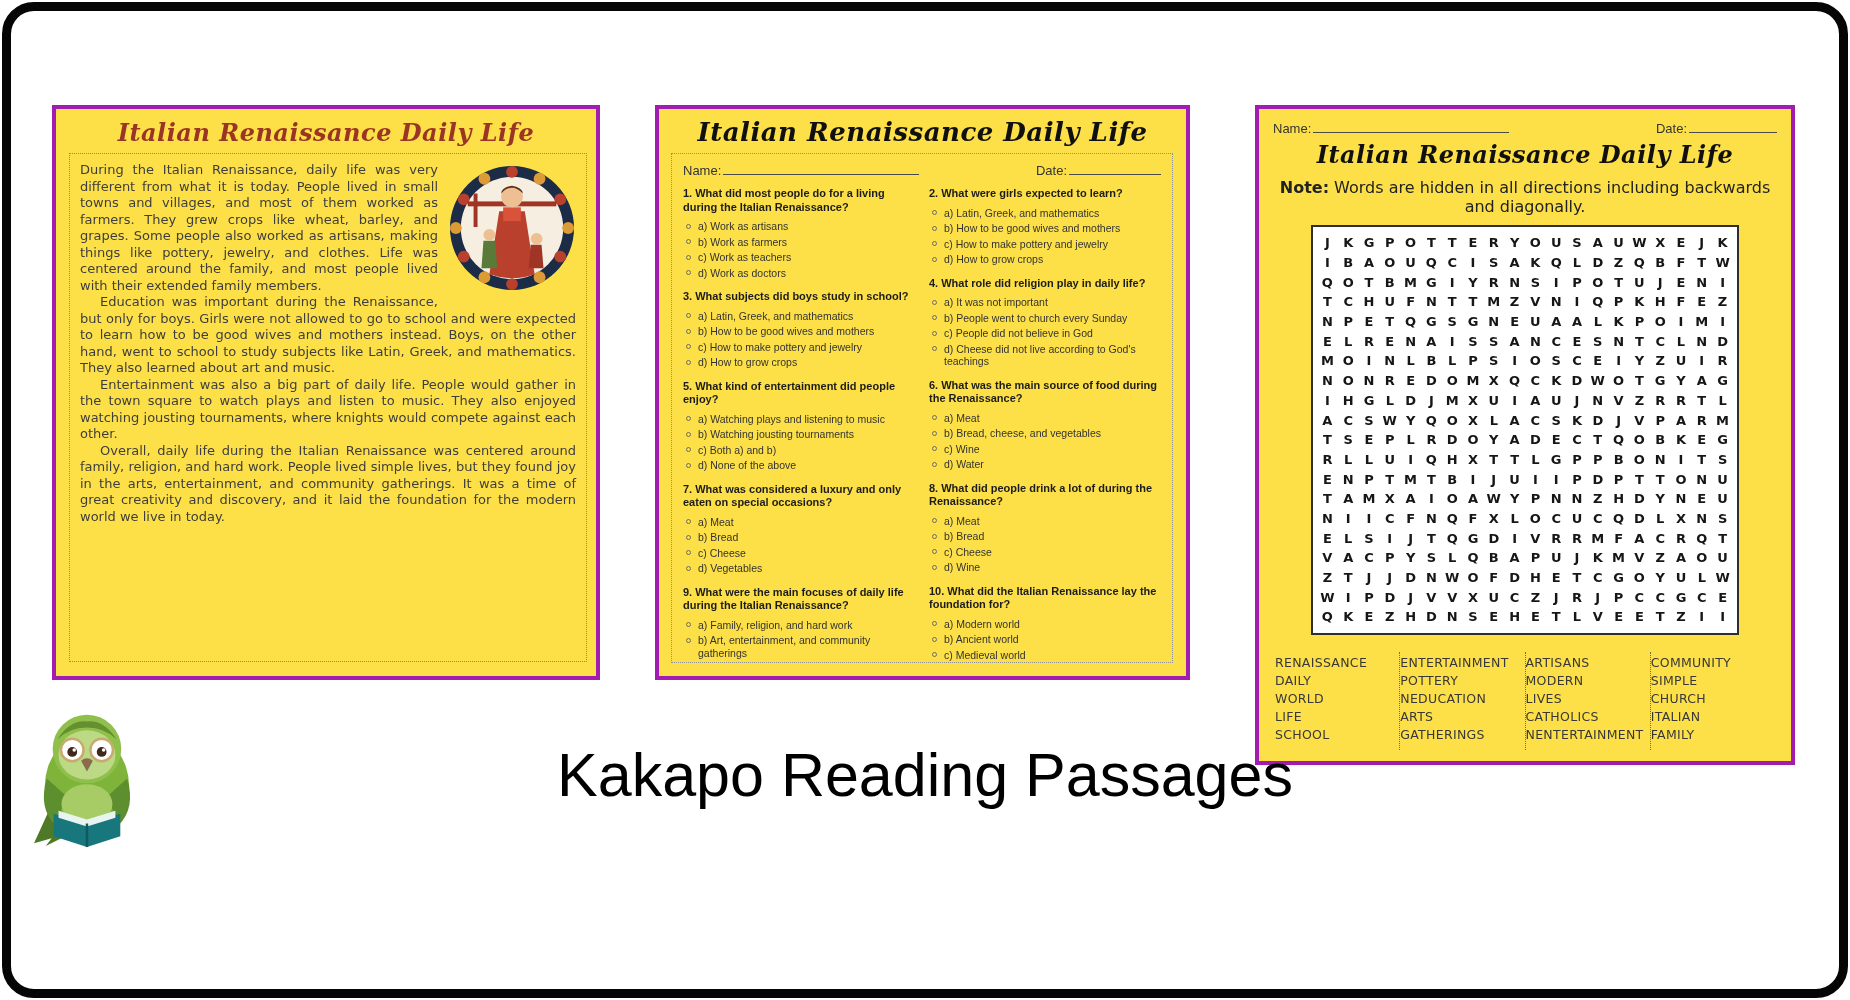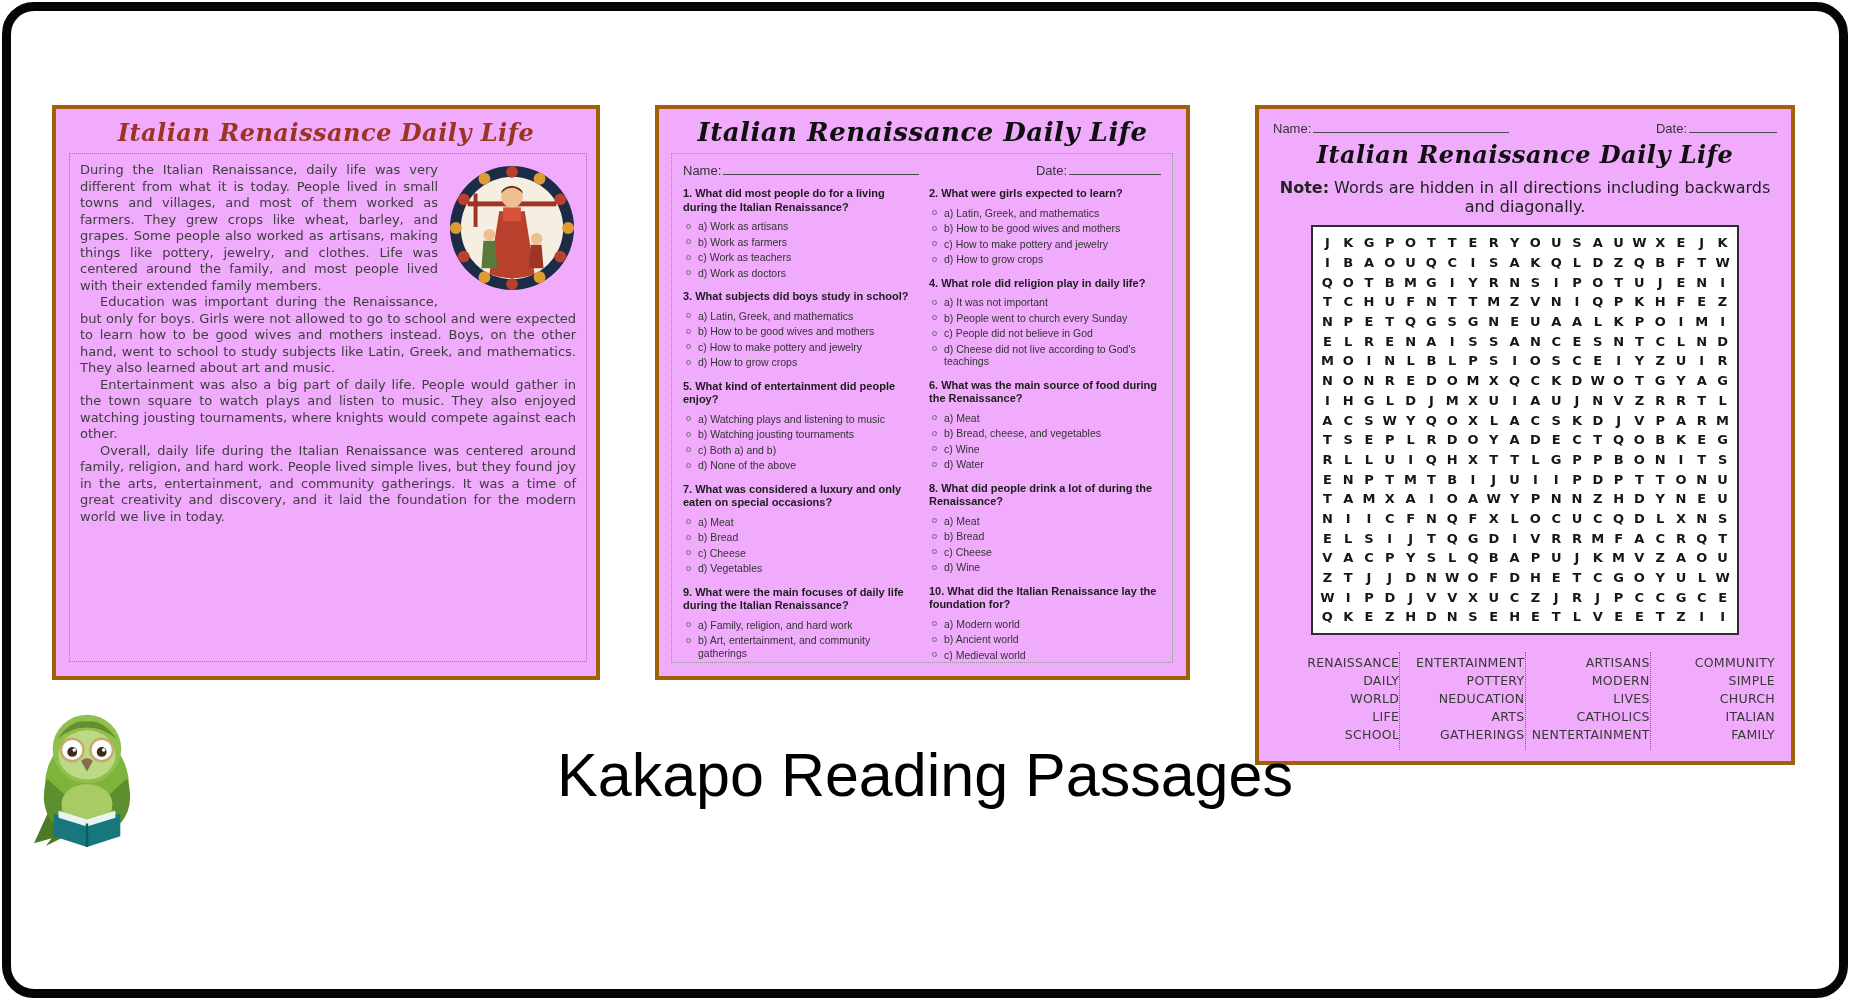--- a/index.html
+++ b/index.html
@@ -1,19 +1,19 @@
 <!DOCTYPE html>
 <html><head>
 <meta charset="utf-8">
 <style>
   html,body{margin:0;padding:0;background:#fff;}
   body{width:1850px;height:1000px;position:relative;overflow:hidden;font-family:"DejaVu Sans",sans-serif;}
   *{box-sizing:border-box;}
   .frame{position:absolute;inset:2px;border:9px solid #050505;border-radius:32px;pointer-events:none;}
-  .page{position:absolute;background:#f0abfc;border:4px solid #a16207;}
+  .page{position:absolute;background:#fde047;border:4px solid #a21caf;}
   .page1{left:52px;top:105px;width:548px;height:575px;}
   .page2{left:655px;top:105px;width:535px;height:575px;}
   .page3{left:1255px;top:105px;width:540px;height:660px;}
 
   .script-title{text-align:center;font-family:"DejaVu Serif",serif;font-style:italic;font-weight:bold;letter-spacing:.5px;}
   .p1-title{margin-top:9px;font-size:24px;color:#9a3423;}
   .p2-title{margin-top:8px;font-size:26px;color:#101010;}
   .p3-title{margin-top:4px;font-size:24px;color:#101010;}
 
   .p1-box{position:absolute;left:13px;right:9px;top:44px;bottom:14px;border:1px dotted #cc7055;padding:8px 10px 6px 10px;overflow:hidden;}
@@ -35,21 +35,21 @@
   .q-opt{display:flex;margin:0 0 3px 3px;}
   .q-bullet{flex:none;width:5px;height:5px;border:1px solid #6b6b6b;border-radius:50%;margin:3.5px 7px 0 0;}
   .q-opt-text{font-size:10.5px;line-height:12.5px;color:#333;}
 
   .p3-inner{position:absolute;inset:0;padding:12px 14px 0 14px;font-family:"Liberation Sans",sans-serif;}
   .ws-note{text-align:center;font-size:16px;color:#222;margin-top:9px;font-family:"DejaVu Sans",sans-serif;}
   .ws-note b{font-weight:bold;}
   .ws-grid{width:428px;margin:9px auto 0 auto;border:2px solid #2e2e2e;padding:6px 4px;display:grid;grid-template-columns:repeat(20,1fr);background:#fff;}
   .ws-cell{height:19.7px;display:flex;align-items:center;justify-content:center;font-family:"DejaVu Sans",sans-serif;font-weight:bold;font-size:13px;color:#161616;}
   .ws-words{display:flex;margin:17px 2px 0 2px;}
-  .ws-wcol{flex:1;text-align:right;padding:2px 0 6px 0;}
+  .ws-wcol{flex:1;text-align:left;padding:2px 0 6px 0;}
   .ws-wcol + .ws-wcol{border-left:1px dotted #6a6a6a;}
   .ws-word{font-family:"DejaVu Sans",sans-serif;font-size:12.5px;line-height:18px;color:#383838;letter-spacing:.3px;}
 
   .brand{position:absolute;left:0;right:0;top:740px;text-align:center;font-family:"Liberation Sans",sans-serif;font-size:61px;color:#000000;}
   .logo{position:absolute;left:26px;top:698px;width:118px;height:152px;}
 </style>
 </head>
 <body>
 
 <div class="page page1">

